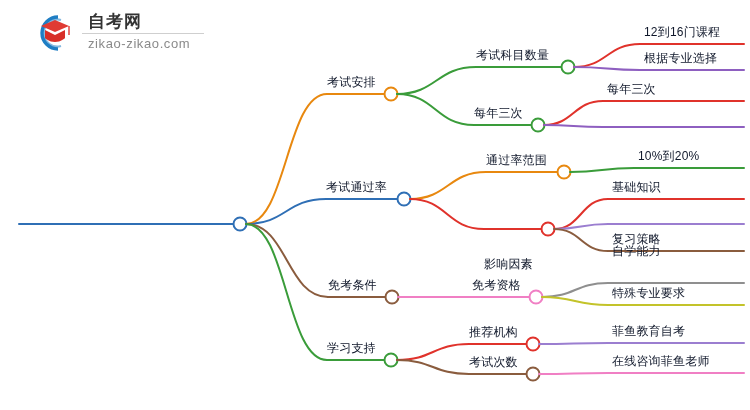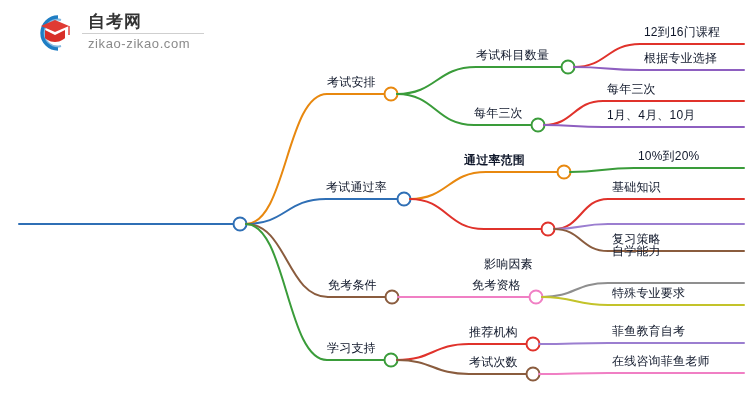--- a/index.html
+++ b/index.html
@@ -164,23 +164,22 @@
       <path d="M539,374 C573.5,374 573.5,373 608,373" class="branch-path" stroke="#f07fc4"></path>
       <path d="M608,373 L744,373" class="branch-path" stroke="#f07fc4"></path>
     </svg>
 
     <div class="node-label" style="left: 327px; top: 76px;">考试安排</div>
     <div class="node-label" style="left: 476px; top: 49px;">考试科目数量</div>
     <div class="node-label" style="left: 644px; top: 26px;">12到16门课程</div>
     <div class="node-label" style="left: 644px; top: 52px;">根据专业选择</div>
     <div class="node-label" style="left: 474px; top: 107px;">每年三次</div>
     <div class="node-label" style="left: 607px; top: 83px;">每年三次</div>
-    <div class="node-label" style="left: 607px; top: 109px;">1月、4月、10月</div>
     <div class="node-label" style="left: 326px; top: 181px;">考试通过率</div>
-    <div class="node-label" style="left: 464px; top: 154px; font-weight: bold;">通过率范围</div>
+    <div class="node-label" style="left: 486px; top: 154px;">通过率范围</div>
     <div class="node-label" style="left: 638px; top: 150px;">10%到20%</div>
     <div class="node-label" style="left: 484px; top: 211px; margin-top: 47px;">影响因素</div>
     <div class="node-label" style="left: 612px; top: 181px;">基础知识</div>
     <div class="node-label" style="left: 612px; top: 206px; margin-top: 39px;">自学能力</div>
     <div class="node-label" style="left: 612px; top: 233px;">复习策略</div>
     <div class="node-label" style="left: 328px; top: 279px;">免考条件</div>
     <div class="node-label" style="left: 472px; top: 279px; text-align: center;">免考资格</div>
     <div class="node-label" style="left: 612px; top: 287px;">特殊专业要求</div>
     <div class="node-label" style="left: 327px; top: 342px;">学习支持</div>
     <div class="node-label" style="left: 469px; top: 326px;">推荐机构</div>

